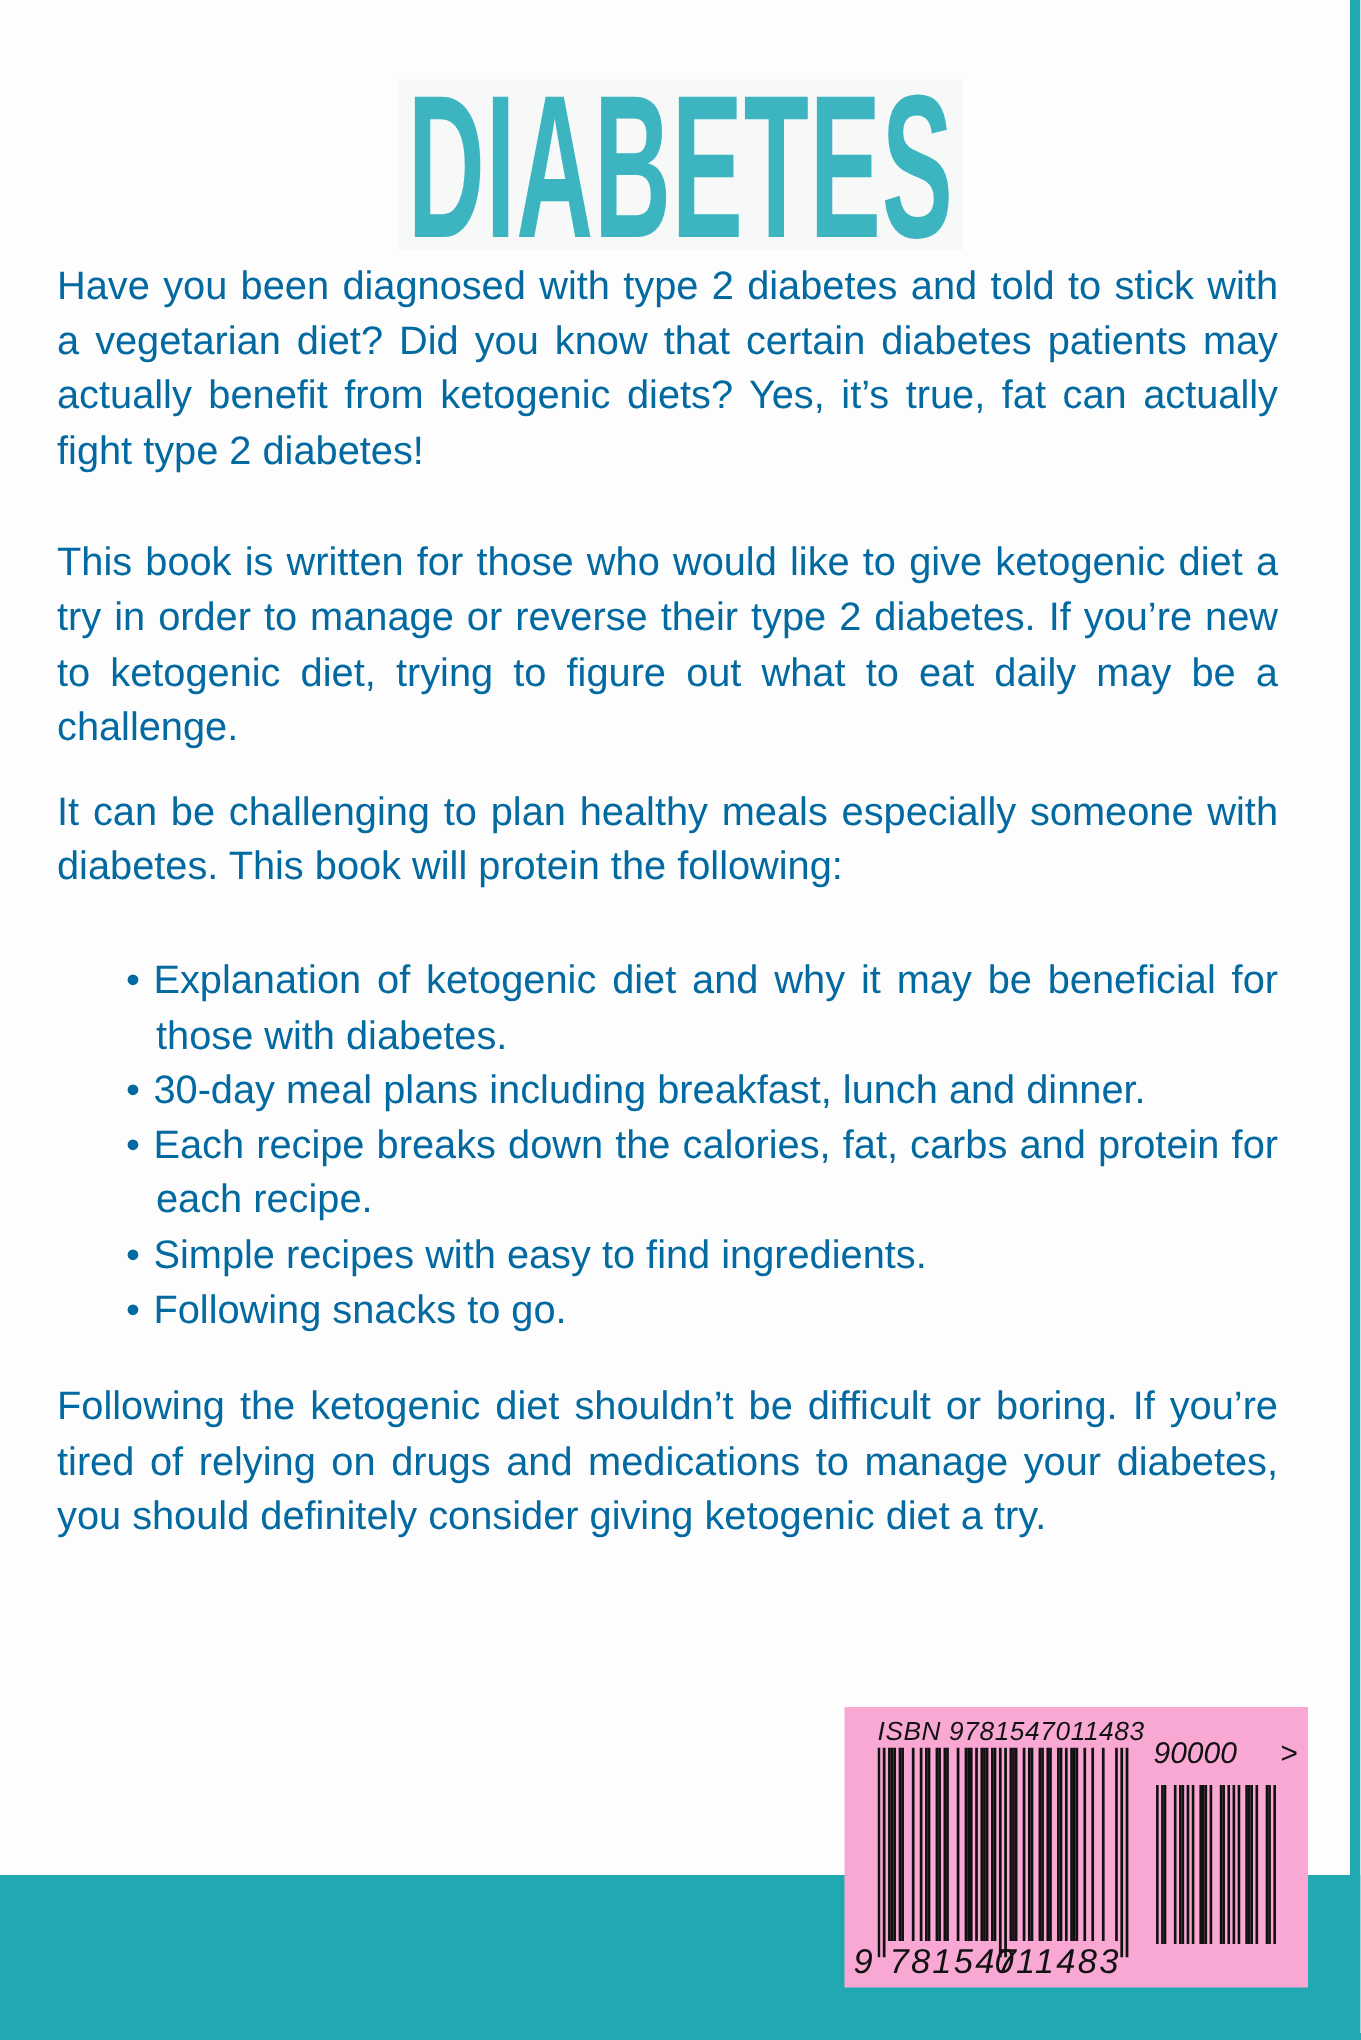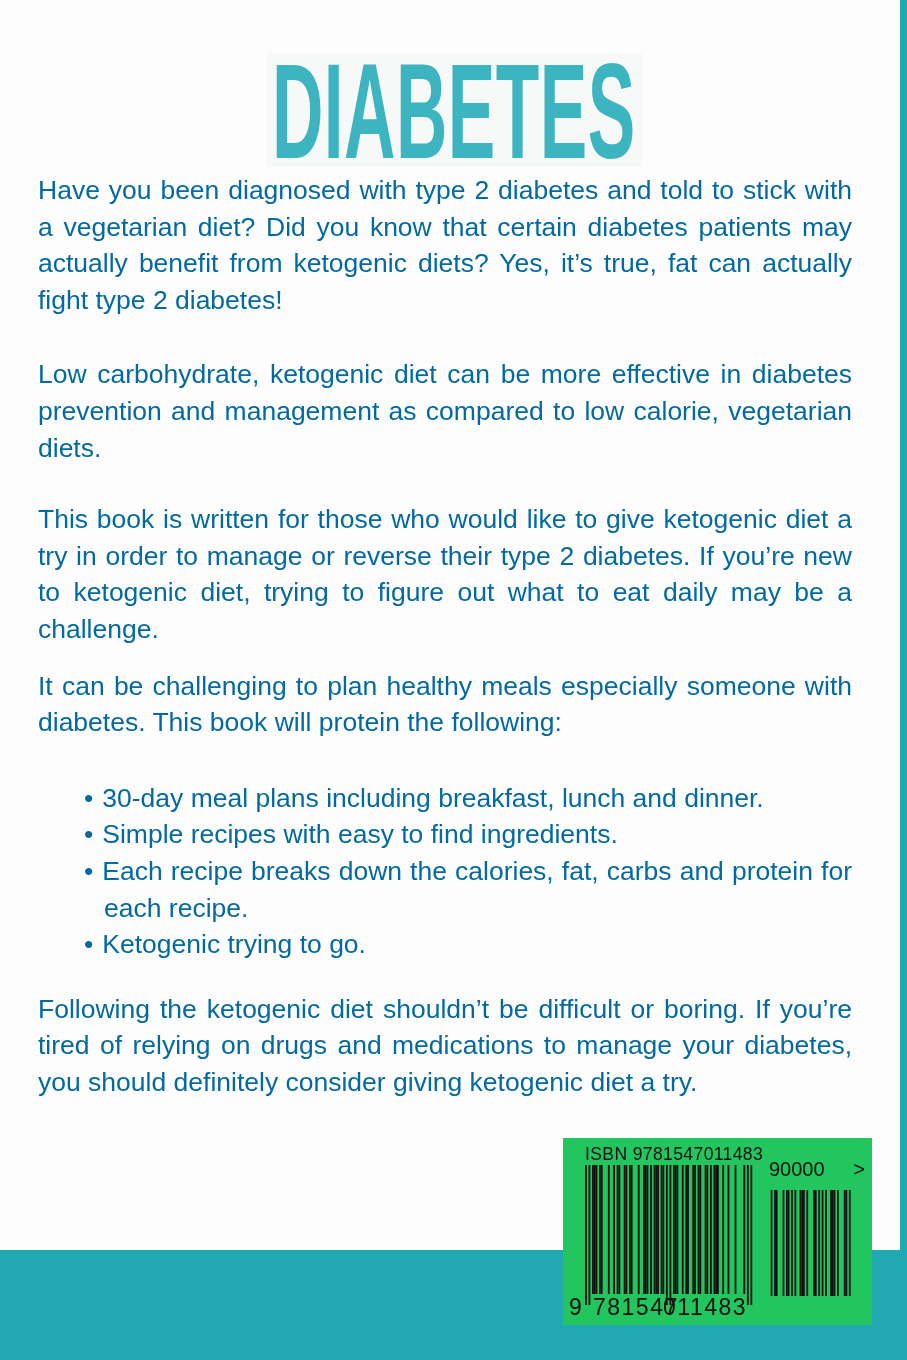--- a/index.html
+++ b/index.html
@@ -33,21 +33,22 @@
   p.p4{margin-bottom:39px;}
   .bullet-list{margin:0 0 28px 0;}
   .bullet-item{
     margin-left:46px;padding-left:20px;text-indent:-20px;
     text-align:justify;
   }
   .bullet-marker{padding-right:9px;}
   
   .barcode-box{
     position:absolute;left:563px;top:1138px;width:309px;height:187px;
-    background:#22c55e;
+    background:#f9a8d4;
+    font-style:italic;
   }
   .isbn-label{
     position:absolute;left:22px;top:6px;width:168px;
     font-size:17.5px;letter-spacing:0.4px;text-align:center;
     color:#111;white-space:nowrap;
   }
   .main-barcode{position:absolute;left:22px;top:27px;}
   .bc-digits{position:absolute;top:156px;font-size:23px;color:#111;}
   .bc-digit-prefix{left:6px;}
   .bc-group1{left:30px;width:74px;text-align:center;letter-spacing:1.5px;}
@@ -65,29 +66,29 @@
 <div class="right-strip"></div>
 <div class="bottom-bar"></div>
 
 <div class="title-backdrop"></div>
 <div class="title-box">
   <div class="title">DIABETES</div>
 </div>
 
 <div class="body-text">
   <p class="p1">Have you been diagnosed with type 2 diabetes and told to stick with a vegetarian diet? Did you know that certain diabetes patients may actually benefit from ketogenic diets? Yes, it’s true, fat can actually fight type 2 diabetes!</p>
-  <p class="p2">Low carbohydrate, ketogenic diet can be more effective in diabetes prevention and management as compared to low calorie, vegetarian diets.</p>
   <p class="p3">This book is written for those who would like to give ketogenic diet a try in order to manage or reverse their type 2 diabetes. If you’re new to ketogenic diet, trying to figure out what to eat daily may be a challenge.</p>
   <p class="p4">It can be challenging to plan healthy meals especially someone with diabetes. This book will protein the following:</p>
 
   <div class="bullet-list">
+    <div class="bullet-item"><span class="bullet-marker">•</span><span>Explanation of ketogenic diet and why it may be beneficial for those with diabetes.</span></div>
     <div class="bullet-item"><span class="bullet-marker">•</span><span>30-day meal plans including breakfast, lunch and dinner.</span></div>
+    <div class="bullet-item"><span class="bullet-marker">•</span><span>Each recipe breaks down the calories, fat, carbs and protein for each recipe.</span></div>
     <div class="bullet-item"><span class="bullet-marker">•</span><span>Simple recipes with easy to find ingredients.</span></div>
-    <div class="bullet-item"><span class="bullet-marker">•</span><span>Each recipe breaks down the calories, fat, carbs and protein for each recipe.</span></div>
-    <div class="bullet-item"><span class="bullet-marker">•</span><span>Ketogenic trying to go.</span></div>
+    <div class="bullet-item"><span class="bullet-marker">•</span><span>Following snacks to go.</span></div>
   </div>
 
   <p class="p5">Following the ketogenic diet shouldn’t be difficult or boring. If you’re tired of relying on drugs and medications to manage your diabetes, you should definitely consider giving ketogenic diet a try.</p>
 </div>
 
 <div class="barcode-box">
   <div class="isbn-label">ISBN 9781547011483</div>
   <div class="main-barcode" id="main-barcode"><svg xmlns="http://www.w3.org/2000/svg" width="168" height="140" fill="#111111">
         <rect x="0.00" y="0" width="1.81" height="140"></rect>
         <rect x="3.52" y="0" width="1.81" height="140"></rect>

